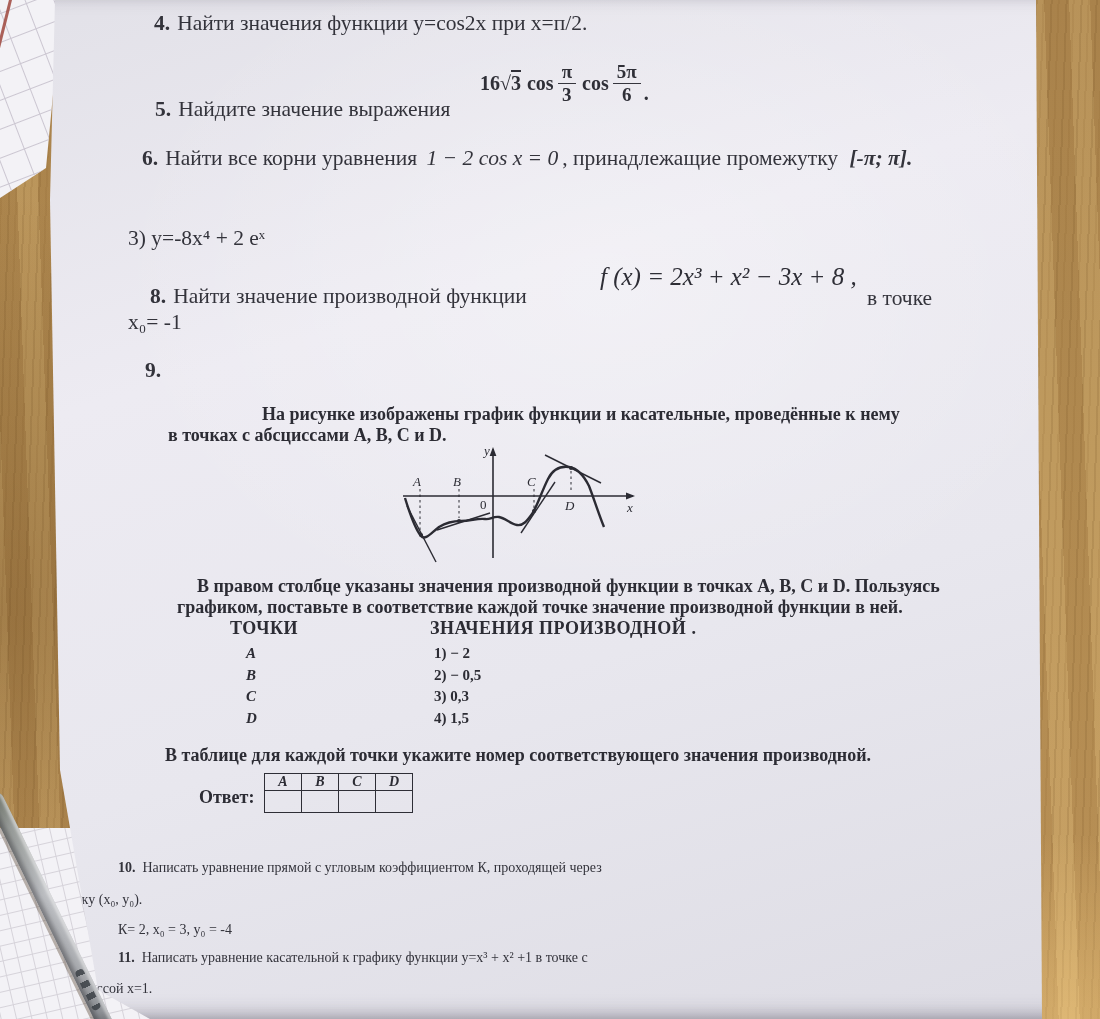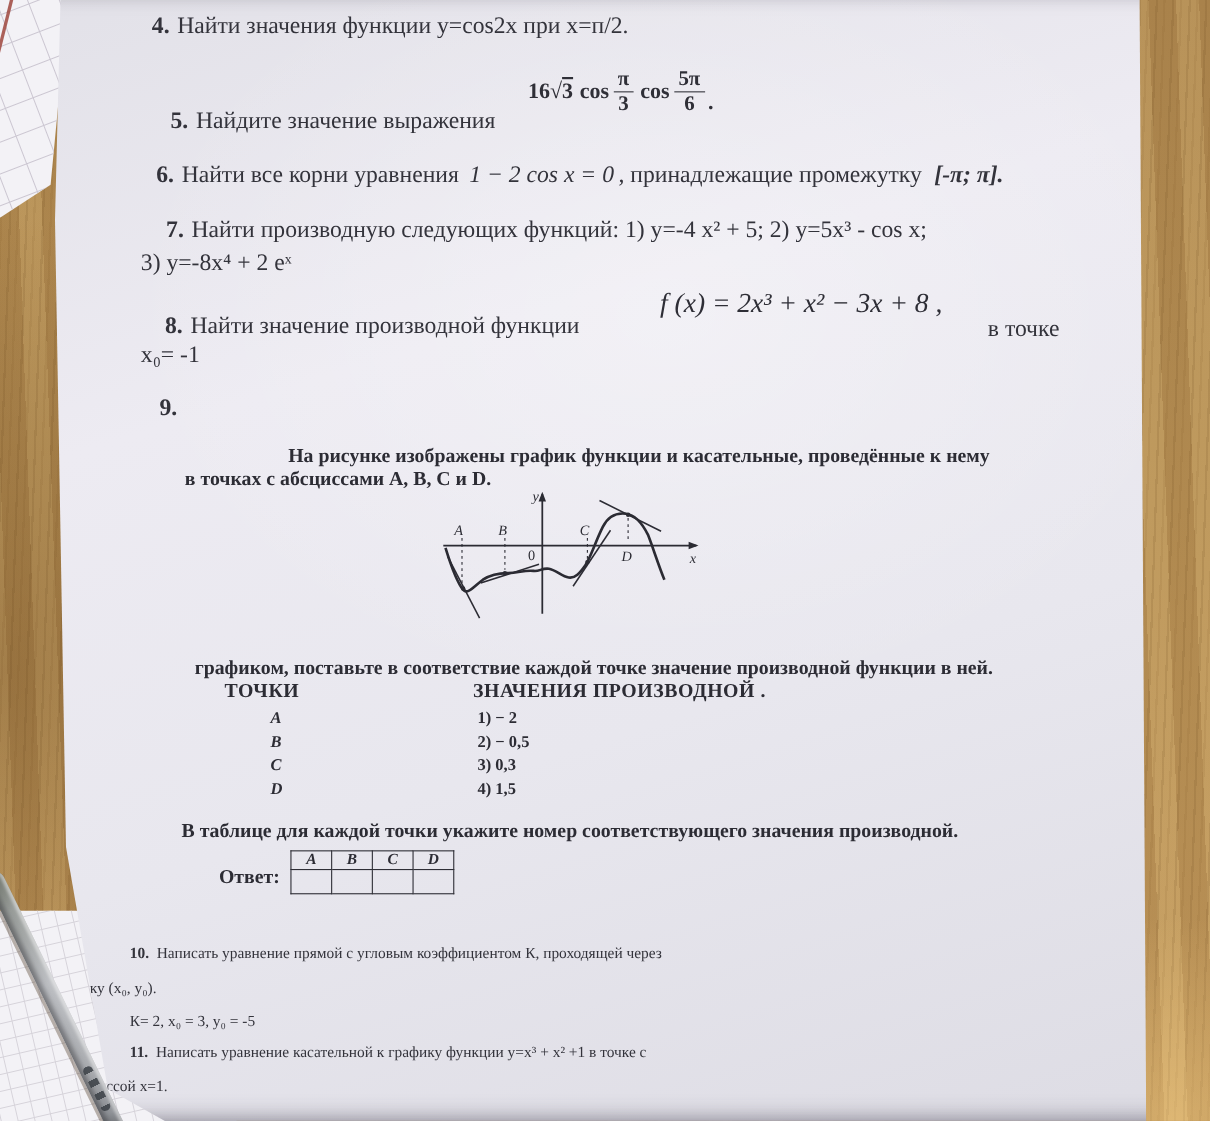--- a/index.html
+++ b/index.html
@@ -97,21 +97,21 @@
   </div>
 
   <div class="gridsheet grid-bottom">
     <div class="ginner"></div>
   </div>
 
   <div class="pen"></div>
 
   <div class="paper">
 
-    <div class="prob" style="left:138px;top:11px;">
+    <div class="prob" style="left:154px;top:11px;">
       <b>4.</b><span>Найти значения функции y=cos2x при x=п/2.</span>
     </div>
 
     <div class="prob" style="left:155px;top:97px;">
       <b>5.</b><span>Найдите значение выражения</span>
     </div>
     <div class="expr" style="left:480px;top:62px;">
       <span>16</span>
         <span>√</span>
         <span class="ol">3</span>
@@ -127,32 +127,29 @@
         </span>
         <span class="dot-low">.</span>
     </div>
 
     <div class="prob" style="left:142px;top:146px;">
       <b>6.</b><span>Найти все корни уравнения</span>
       <span class="mi" style="margin:16px 4px;">1 − 2 cos x = 0</span><span>, принадлежащие промежутку</span>
       <span class="bi" style="margin-left:6px;">[-π; π].</span>
     </div>
 
-    <div class="prob" style="left:151px;top:196px;">
-      <b>7.</b><span>Найти производную следующих функций: 1) y=-4 x² + 5;   2) y=5x³ - cos x;</span>
-    </div>
     <div class="prob" style="left:128px;top:226px;">
       <span>3) y=-8x⁴ + 2 eˣ</span>
     </div>
 
     <div class="prob" style="left:150px;top:284px;">
       <b>8.</b><span>Найти значение производной функции</span>
     </div>
     <div class="formula" style="left:600px;top:263px;">f (x) = 2x³ + x² − 3x + 8 ,</div>
-    <div class="prob" style="left:898px;top:286px;">в точке</div>
+    <div class="prob" style="left:867px;top:286px;">в точке</div>
     <div class="prob" style="left:128px;top:310px;">x₀= -1</div>
 
     <div class="prob" style="left:145px;top:358px;">
       <b>9.</b>
     </div>
     <div class="small" style="left:262px;top:404px;">На рисунке изображены график функции и касательные, проведённые к нему</div>
     <div class="small" style="left:168px;top:425px;">в точках с абсциссами A, B, C и D.</div>
 
     <svg class="graph" viewBox="0 0 252 122">
 
@@ -183,23 +180,24 @@
 
       <text x="91" y="14" font-size="13" font-style="italic">y</text>
       <text x="234" y="71" font-size="13" font-style="italic">x</text>
       <text x="87" y="68" font-size="13">0</text>
       <text x="20" y="45" font-size="13" font-style="italic">A</text>
       <text x="60" y="45" font-size="13" font-style="italic">B</text>
       <text x="134" y="45" font-size="13" font-style="italic">C</text>
       <text x="172" y="69" font-size="13" font-style="italic">D</text>
     </svg>
 
+    <div class="small" style="left:197px;top:576px;">В правом столбце указаны значения производной функции в точках A, B, C и D. Пользуясь</div>
     <div class="small" style="left:165px;top:597px;margin-left:12px;">графиком, поставьте в соответствие каждой точке значение производной функции в ней.</div>
 
-    <div class="small caps" style="left:204px;top:618px;text-align:center;">ТОЧКИ</div>
+    <div class="small caps" style="left:230px;top:618px;text-align:center;">ТОЧКИ</div>
     <div class="small caps" style="left:430px;top:618px;">ЗНАЧЕНИЯ ПРОИЗВОДНОЙ .</div>
 
     <div class="listcol mi" style="left:246px;top:643px;">
       <div>A</div>
       <div>B</div>
       <div>C</div>
       <div>D</div>
     </div>
     <div class="listcol" style="left:434px;top:643px;">
       <div>1) − 2</div>
@@ -225,21 +223,21 @@
         <td></td>
         <td></td>
       </tr>
     </tbody>
       </table>
 
     <div class="prob big" style="left:118px;top:860px;">
       <b>10.</b><span>Написать уравнение прямой с угловым коэффициентом К, проходящей через</span>
     </div>
     <div class="prob big" style="left:62px;top:892px;">точку (x₀, y₀).</div>
-    <div class="prob big" style="left:118px;top:922px;">К= 2, x₀ = 3, y₀ = -5</div>
+    <div class="prob big" style="left:118px;top:922px;">К= 2, x₀ = 3, y₀ = -4</div>
 
     <div class="prob big" style="left:118px;top:950px;">
       <b>11.</b><span>Написать уравнение касательной к графику функции y=x³ + x² +1 в точке с</span>
     </div>
     <div class="prob big" style="left:62px;top:981px;">абсциссой x=1.</div>
 
   </div>
 </div>
 
 </body></html>

